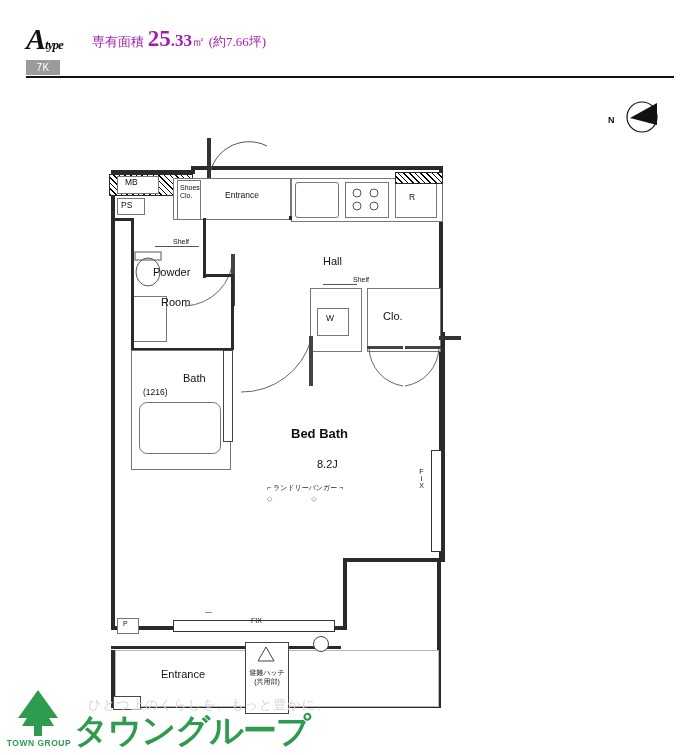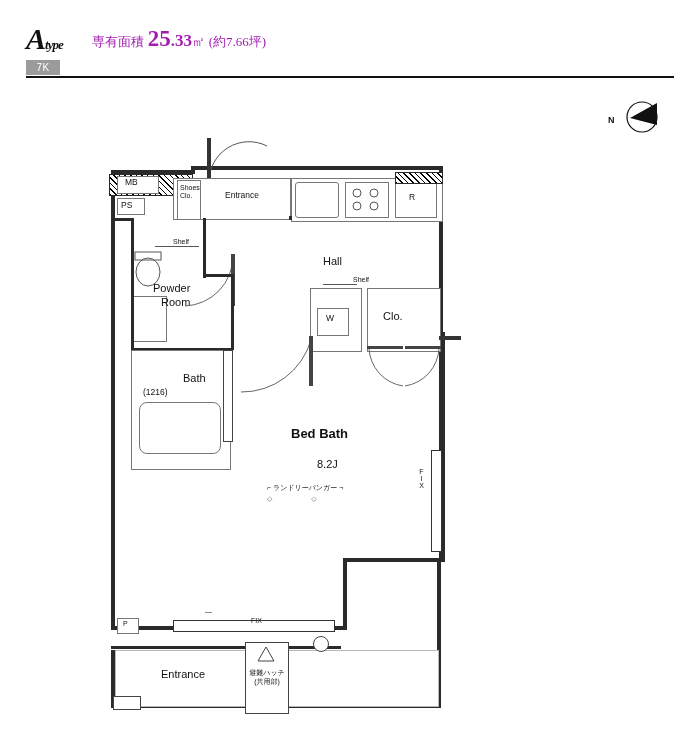--- a/index.html
+++ b/index.html
@@ -168,21 +168,21 @@
     <div class="lbl xs" style="left:78px;top:88px;">Shelf</div>
     <div class="w" style="left:60px;top:96px;width:44px;height:1px;background:#555;"></div>
 
     <svg style="position:absolute;left:36px;top:100px;width:34px;height:40px;">
       <ellipse cx="17" cy="22" rx="12" ry="14" fill="none" stroke="#555"></ellipse>
       <rect x="4" y="2" width="26" height="8" fill="none" stroke="#555"></rect>
     </svg>
 
     <div class="thin" style="left:36px;top:146px;width:34px;height:44px;"></div>
 
-    <div class="lbl" style="left:58px;top:132px;">Powder</div>
+    <div class="lbl" style="left:58px;top:116px;">Powder</div>
     <div class="lbl" style="left:66px;top:146px;">Room</div>
 
     <div class="w" style="left:36px;top:198px;width:100px;height:3px;"></div>
     <div class="w" style="left:133px;top:198px;width:3px;height:122px;"></div>
     <div class="thin" style="left:36px;top:200px;width:98px;height:118px;"></div>
     <div class="thin" style="left:44px;top:252px;width:80px;height:50px;border-radius:8px;"></div>
     <div class="lbl" style="left:48px;top:222px;margin-left:40px;">Bath</div>
     <div class="lbl sm" style="left:48px;top:237px;">(1216)</div>
 
     <svg style="position:absolute;left:86px;top:104px;width:56px;height:60px;">
@@ -235,14 +235,24 @@
     <svg style="position:absolute;left:160px;top:496px;width:22px;height:18px;">
       <path d="M11 1 L19 15 L3 15 Z" fill="none" stroke="#444"></path>
     </svg>
     <div class="lbl xs" style="left:152px;top:518px;line-height:9px;width:40px;text-align:center;">
       <span>避難ハッチ</span><br><span>(共用部)</span>
     </div>
     <div class="thin" style="left:218px;top:486px;width:14px;height:14px;border-radius:50%;border-color:#444;"></div>
     <div class="thin" style="left:18px;top:546px;width:26px;height:12px;border-color:#444;"></div>
   </div>
 
+  <div class="footer">
+    <div class="tag">ひとつ上のくらしを、もっと豊かに。</div>
+    <div class="brand">タウングループ</div>
+    <svg class="tree" width="48" height="50">
+      <path d="M24 2 L44 30 L4 30 Z" fill="#2e9b4e"></path>
+      <path d="M24 12 L40 38 L8 38 Z" fill="#2e9b4e"></path>
+      <rect x="20" y="36" width="8" height="12" fill="#2e9b4e"></rect>
+    </svg>
+    <div class="tg-text">TOWN GROUP</div>
+  </div>
 
 </div>
 
 </body></html>

